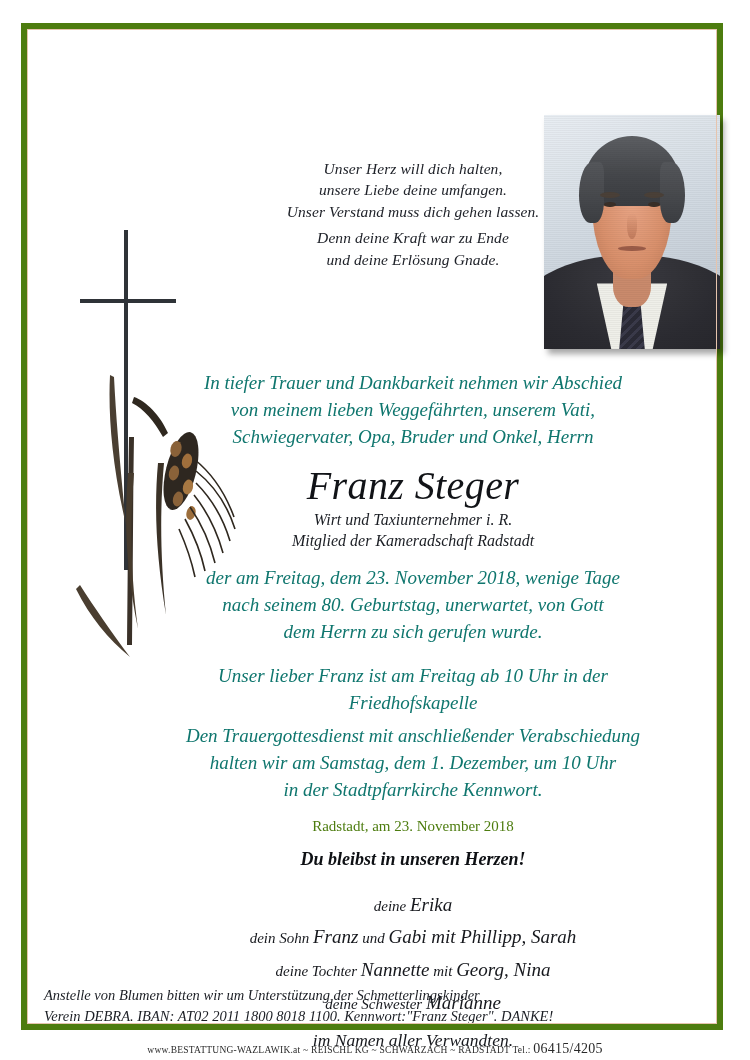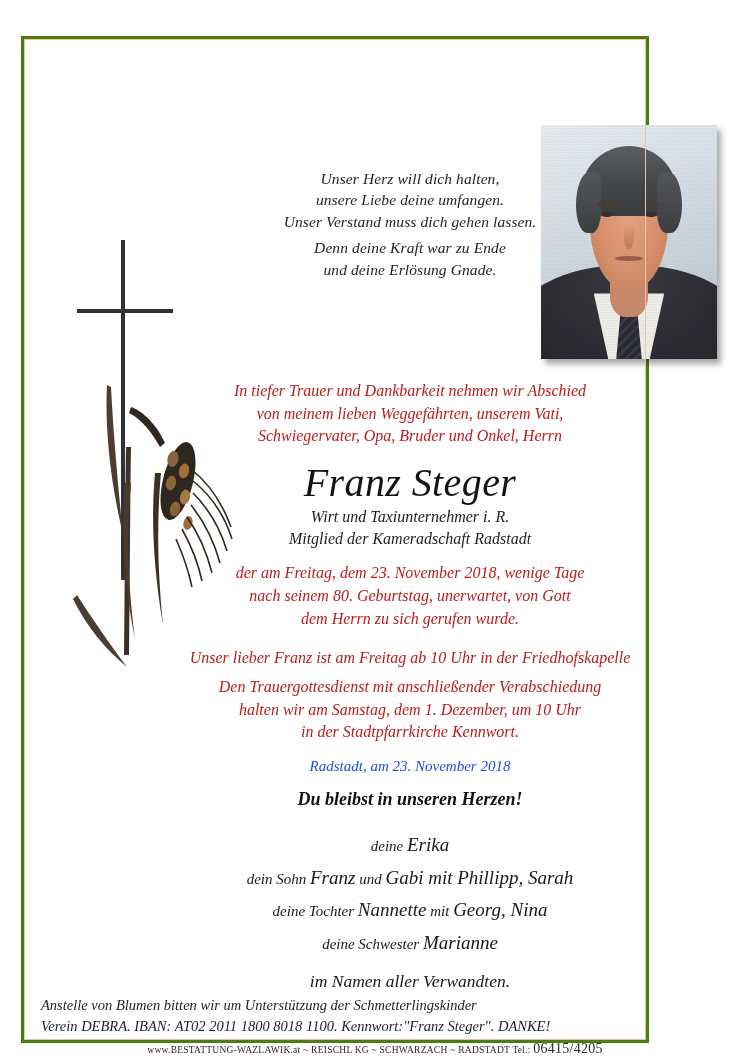--- a/index.html
+++ b/index.html
@@ -14,25 +14,25 @@
     position: relative;
     overflow: hidden;
     font-family: "Liberation Serif", "DejaVu Serif", serif;
     color: #1a1a1a;
   }
 
   
   #card-frame {
     position: absolute;
     left: 21px;
-    top: 36px;
-    width: 628px;
+    top: 23px;
+    width: 702px;
     height: 1007px;
     box-sizing: border-box;
-    border: 4px solid #4d7c0f;
+    border: 7px solid #4d7c0f;
     background: #ffffff;
   }
   #card-frame::after{
     content:"";
     position:absolute;
     left:-1px; top:-1px; right:-1px; bottom:-1px;
     border:1px solid #e6c4ad;
     pointer-events:none;
   }
 
@@ -173,23 +173,23 @@
     font-style: italic;
     font-size: 15.5px;
     line-height: 1.38;
     color: #20232a;
     letter-spacing: .1px;
   }
   .verse .gap { display:block; height:5px; }
 
   .para {
     font-style: italic;
-    font-size: 16px;
+    font-size: 19px;
     line-height: 1.42;
-    color: #b91c1c;
+    color: #0f766e;
   }
 
   .block-1 { margin-top: 100px; }
 
   .deceased-name {
     font-style: italic;
     font-size: 40px;
     line-height: 1.08;
     letter-spacing: .4px;
     margin-top: 13px;
@@ -201,24 +201,23 @@
     line-height: 1.34;
     margin-top: 2px;
     color: #1b1e24;
   }
 
   .block-2 { margin-top: 13px; }
   .block-3 { margin-top: 17px; }
   .block-4 { margin-top: 6px; }
 
   .place-date {
-    font-style: italic;
     font-size: 15px;
     margin-top: 14px;
-    color: #1d4ed8;
+    color: #4d7c0f;
   }
 
   .farewell {
     font-style: italic;
     font-weight: bold;
     font-size: 18px;
     margin-top: 14px;
     color: #0e1014;
   }
 

